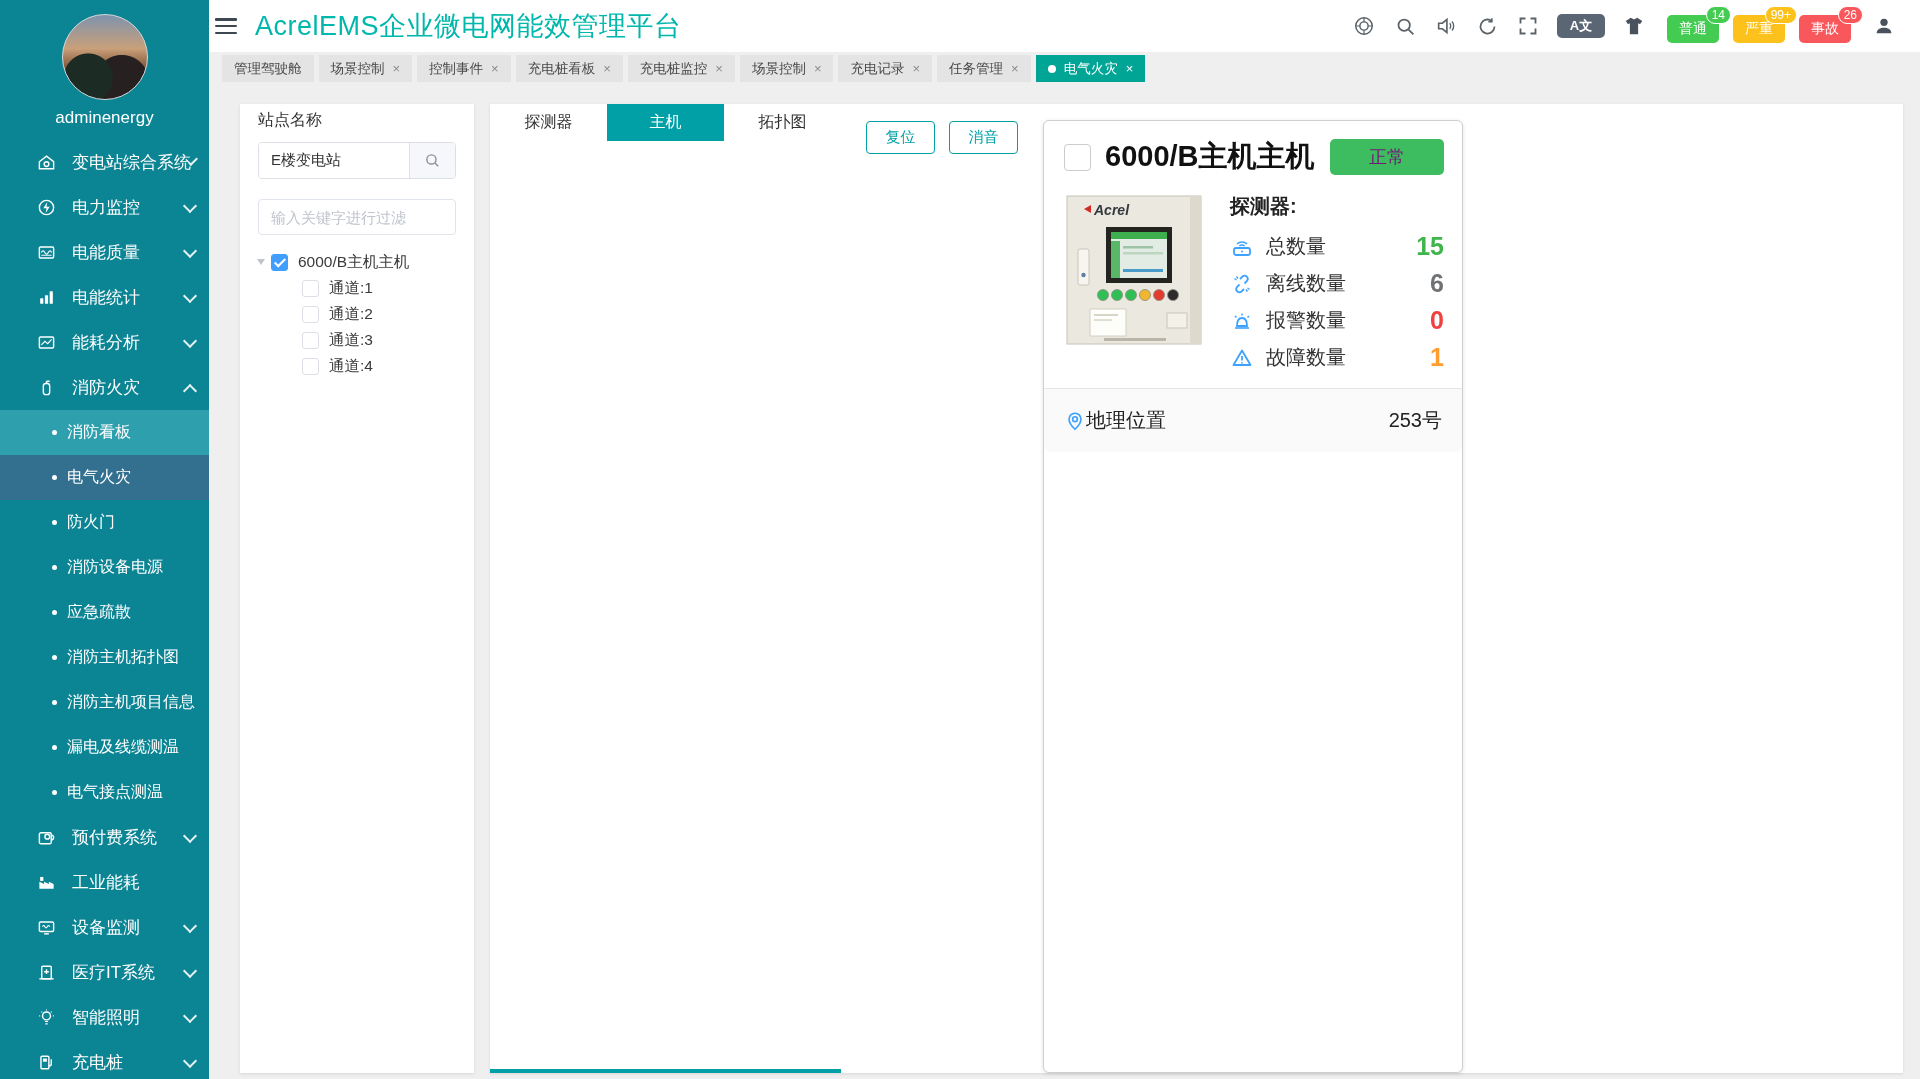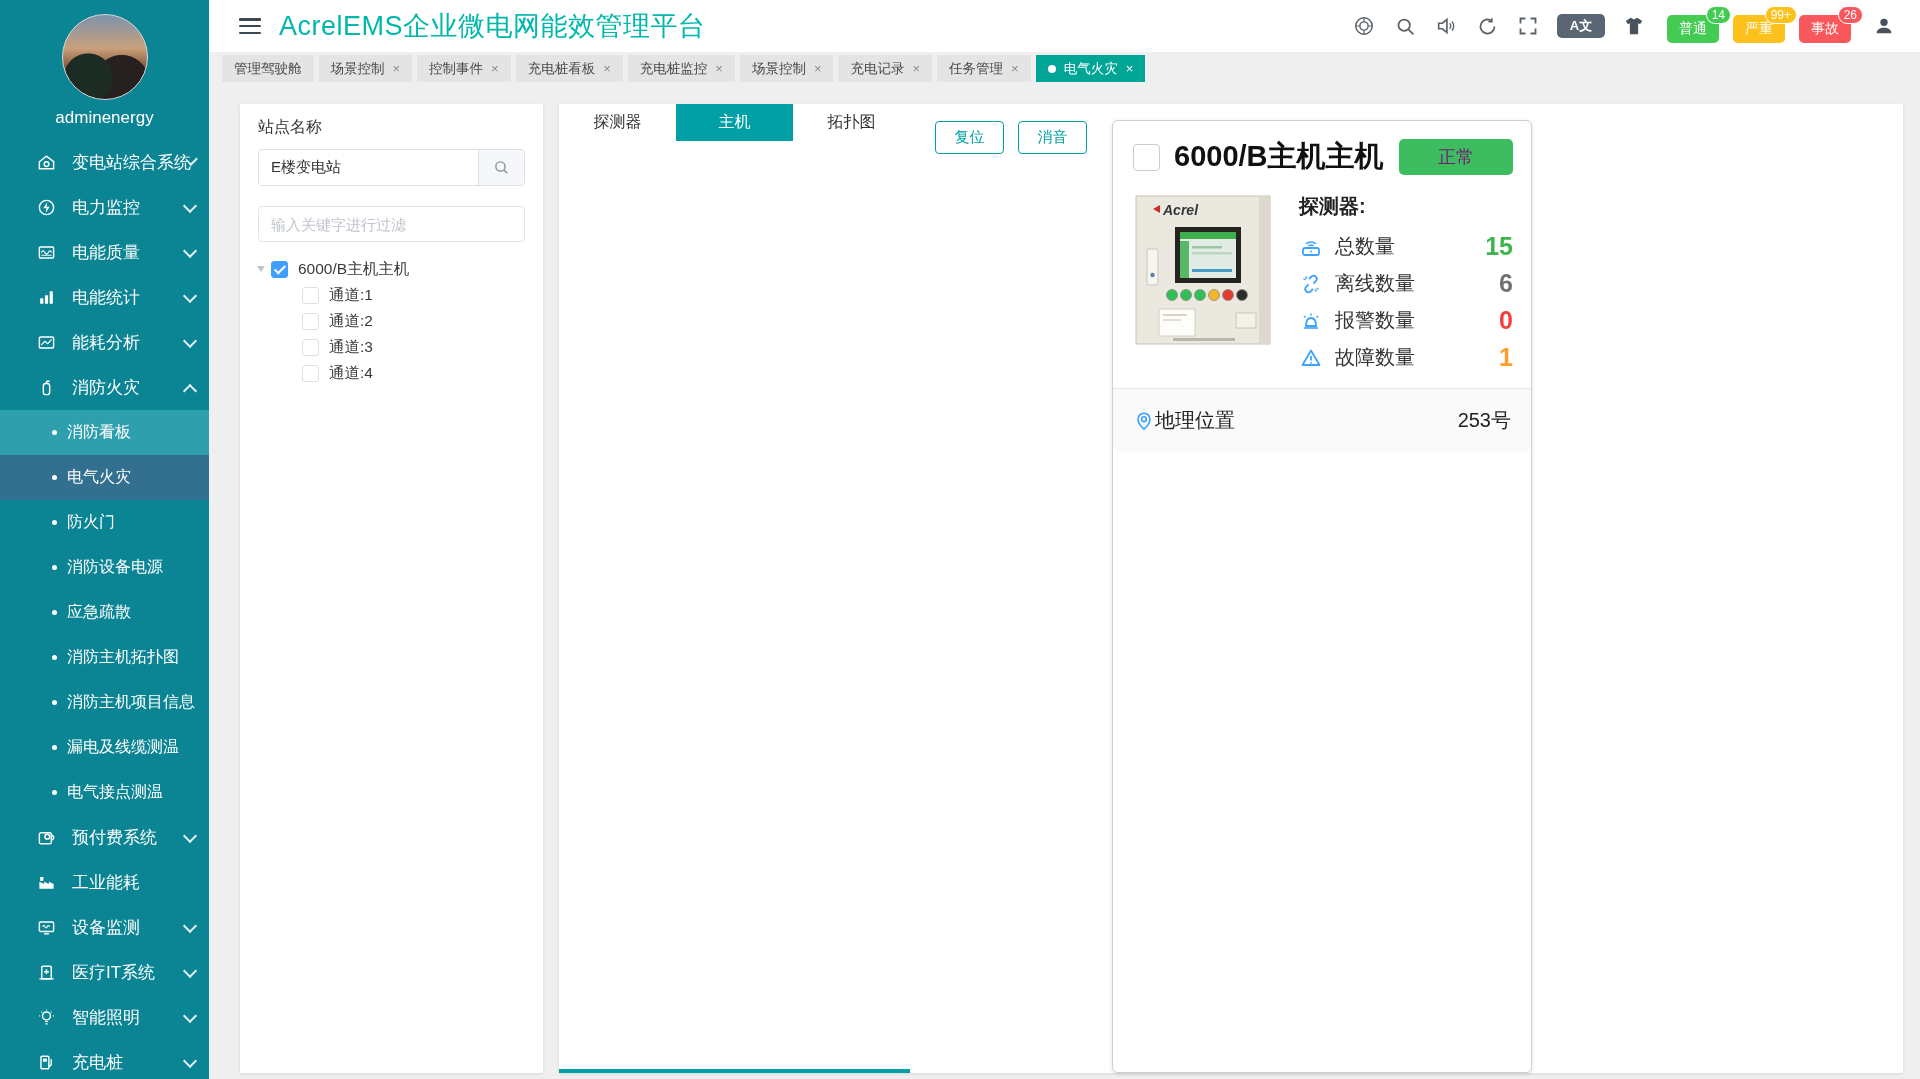--- a/index.html
+++ b/index.html
@@ -25,21 +25,21 @@
   .chev.up { transform:rotate(-135deg); margin-top:6px; }
   .chev.none { visibility:hidden; }
   .sub-item { height:45px; display:flex; align-items:center; padding-left:52px; font-size:16px; cursor:pointer; white-space:nowrap; }
   .sub-item .dot { width:5px; height:5px; border-radius:50%; background:#fff; margin-right:10px; flex:none; }
   .sub-item.hover { background:#2d9fad; }
   .sub-item.active { background:#33708f; }
 
   
   .main-col { flex:1; display:flex; flex-direction:column; min-width:0; }
 
-  .topbar { height:52px; background:#fff; display:flex; align-items:center; padding:0 24px 0 30px; flex:none; }
+  .topbar { height:52px; background:#fff; display:flex; align-items:center; padding:0 24px 0 6px; flex:none; }
   .burger { width:22px; height:16px; display:flex; flex-direction:column; justify-content:space-between; cursor:pointer; }
   .burger span { display:block; height:2.5px; background:#3d4852; border-radius:1px; }
   .app-title { margin-left:18px; font-size:27px; font-weight:500; color:#00b7ab; letter-spacing:.5px; white-space:nowrap; }
   .top-right { margin-left:auto; display:flex; align-items:center; gap:17px; }
   .tico { width:24px; height:24px; display:flex; align-items:center; justify-content:center; cursor:pointer; }
   .translate-badge { width:48px; height:24px; background:#5a6673; border-radius:5px; color:#fff; font-size:13px; font-weight:bold; display:flex; align-items:center; justify-content:center; cursor:pointer; }
   .alarm-group { display:flex; align-items:flex-start; gap:14px; margin:0 4px; }
   .alarm-btn { position:relative; margin-top:6px; border:none; color:#fff; font-size:14px; padding:5px 12px; border-radius:5px; cursor:pointer; font-family:inherit; }
   .alarm-btn.ok    { background:#43cb52; }
   .alarm-btn.warn  { background:#fdc11c; }
@@ -52,21 +52,21 @@
   .tabbar { height:33px; background:#efefef; display:flex; align-items:center; gap:5px; padding:0 0 0 13px; flex:none; }
   .wtab { height:27px; background:#e4e4e4; color:#494949; font-size:13.5px; display:flex; align-items:center; padding:0 12px; cursor:pointer; white-space:nowrap; }
   .wtab .x { margin-left:8px; font-size:13px; color:#8a8a8a; cursor:pointer; }
   .wtab.active { background:#00a596; color:#fff; }
   .wtab.active .x { color:#fff; }
   .wtab.active .dot { width:8px; height:8px; border-radius:50%; background:#fff; margin-right:8px; }
 
   .content { flex:1; background:#efefef; display:flex; padding:19px 17px 6px 31px; gap:16px; min-height:0; }
 
   
-  .site-panel { width:303px; flex:none; background:#fff; box-shadow:0 1px 3px rgba(0,0,0,.10); padding:13px 18px; overflow:hidden; }
+  .site-panel { width:234px; flex:none; background:#fff; box-shadow:0 1px 3px rgba(0,0,0,.10); padding:6px 18px; overflow:hidden; }
   .site-label { font-size:16px; color:#333; }
   .search-row { margin-top:11px; display:flex; height:37px; border:1px solid #dcdfe6; border-radius:4px; overflow:hidden; }
   .search-input { flex:1; border:none; outline:none; padding:0 12px; font-size:15px; color:#333; font-family:inherit; min-width:0; }
   .search-btn { width:46px; background:#f5f7fa; border:none; border-left:1px solid #dcdfe6; cursor:pointer; display:flex; align-items:center; justify-content:center; }
   .filter-input { margin-top:20px; width:100%; height:36px; border:1px solid #dfe4ed; border-radius:4px; padding:0 12px; font-size:15px; font-family:inherit; color:#333; background:#fff; }
   .filter-input::placeholder { color:#c0c4cc; }
   .tree { margin-top:14px; font-size:15.5px; color:#3a3a3a; }
   .tree-row { display:flex; align-items:center; height:26px; cursor:pointer; }
   .caret { width:0; height:0; border-left:6px solid #c0c4cc; border-top:4.5px solid transparent; border-bottom:4.5px solid transparent; transform:rotate(90deg); margin-right:7px; }
   .cb { width:17px; height:17px; border:1px solid #dcdfe6; border-radius:3px; background:#fff; flex:none; margin-right:10px; position:relative; }

